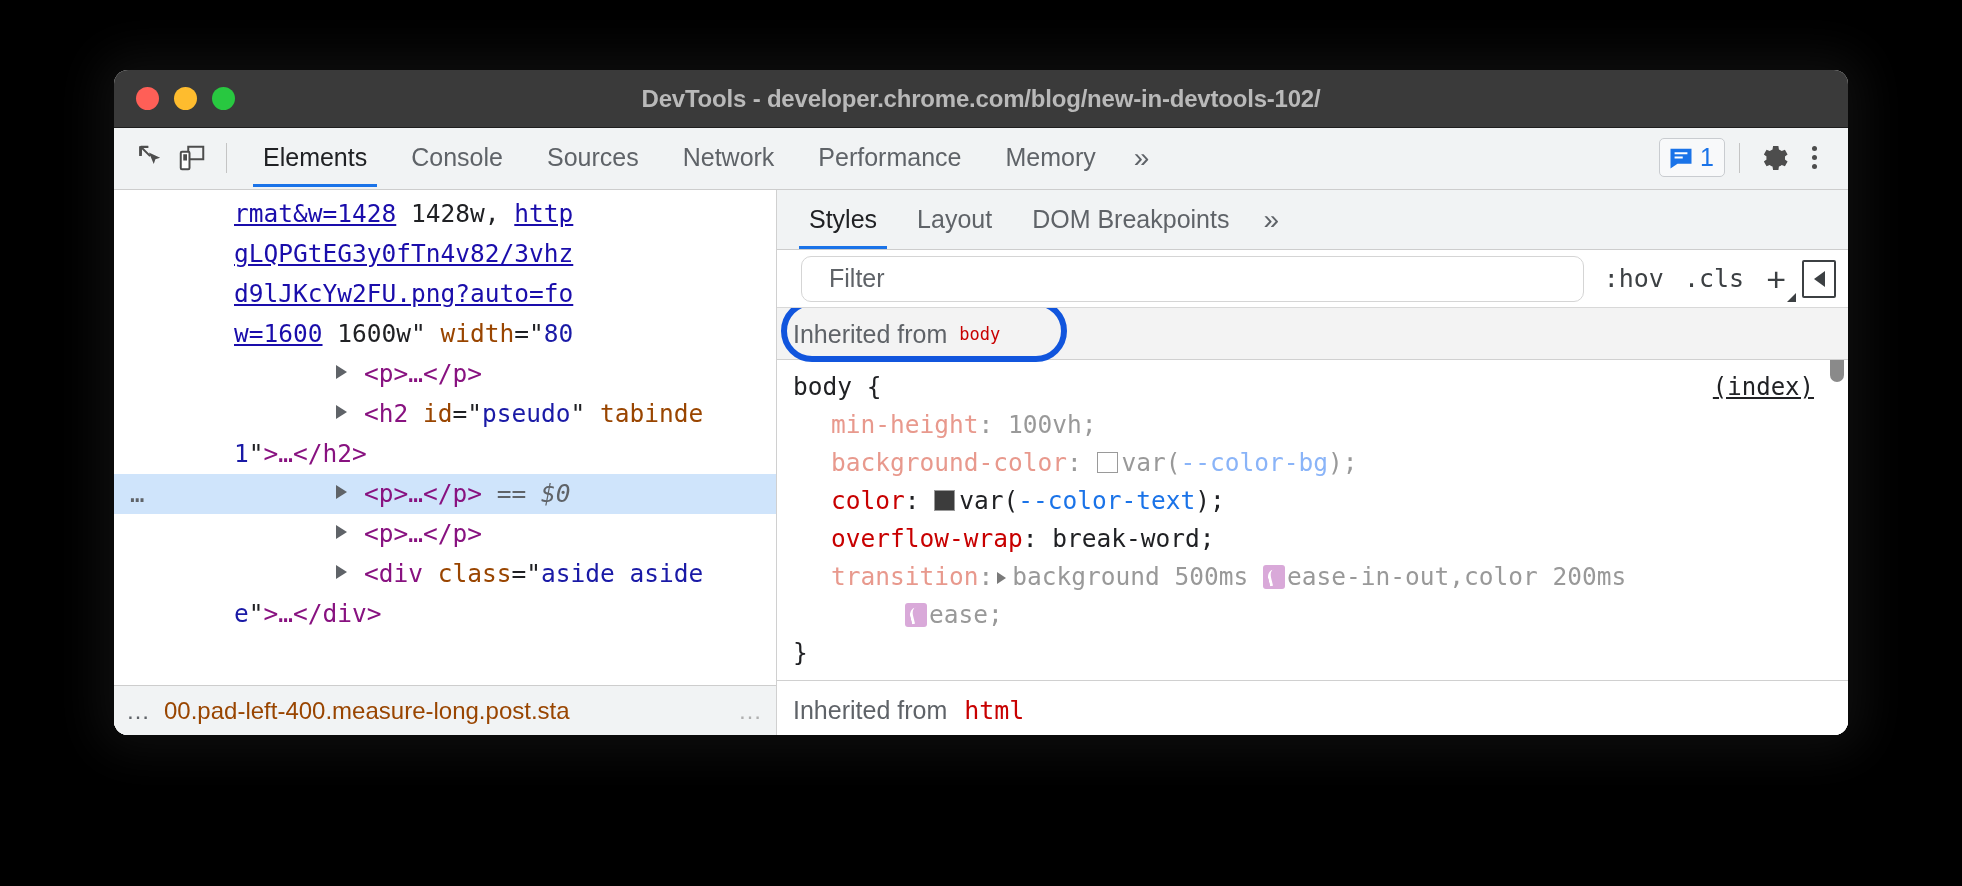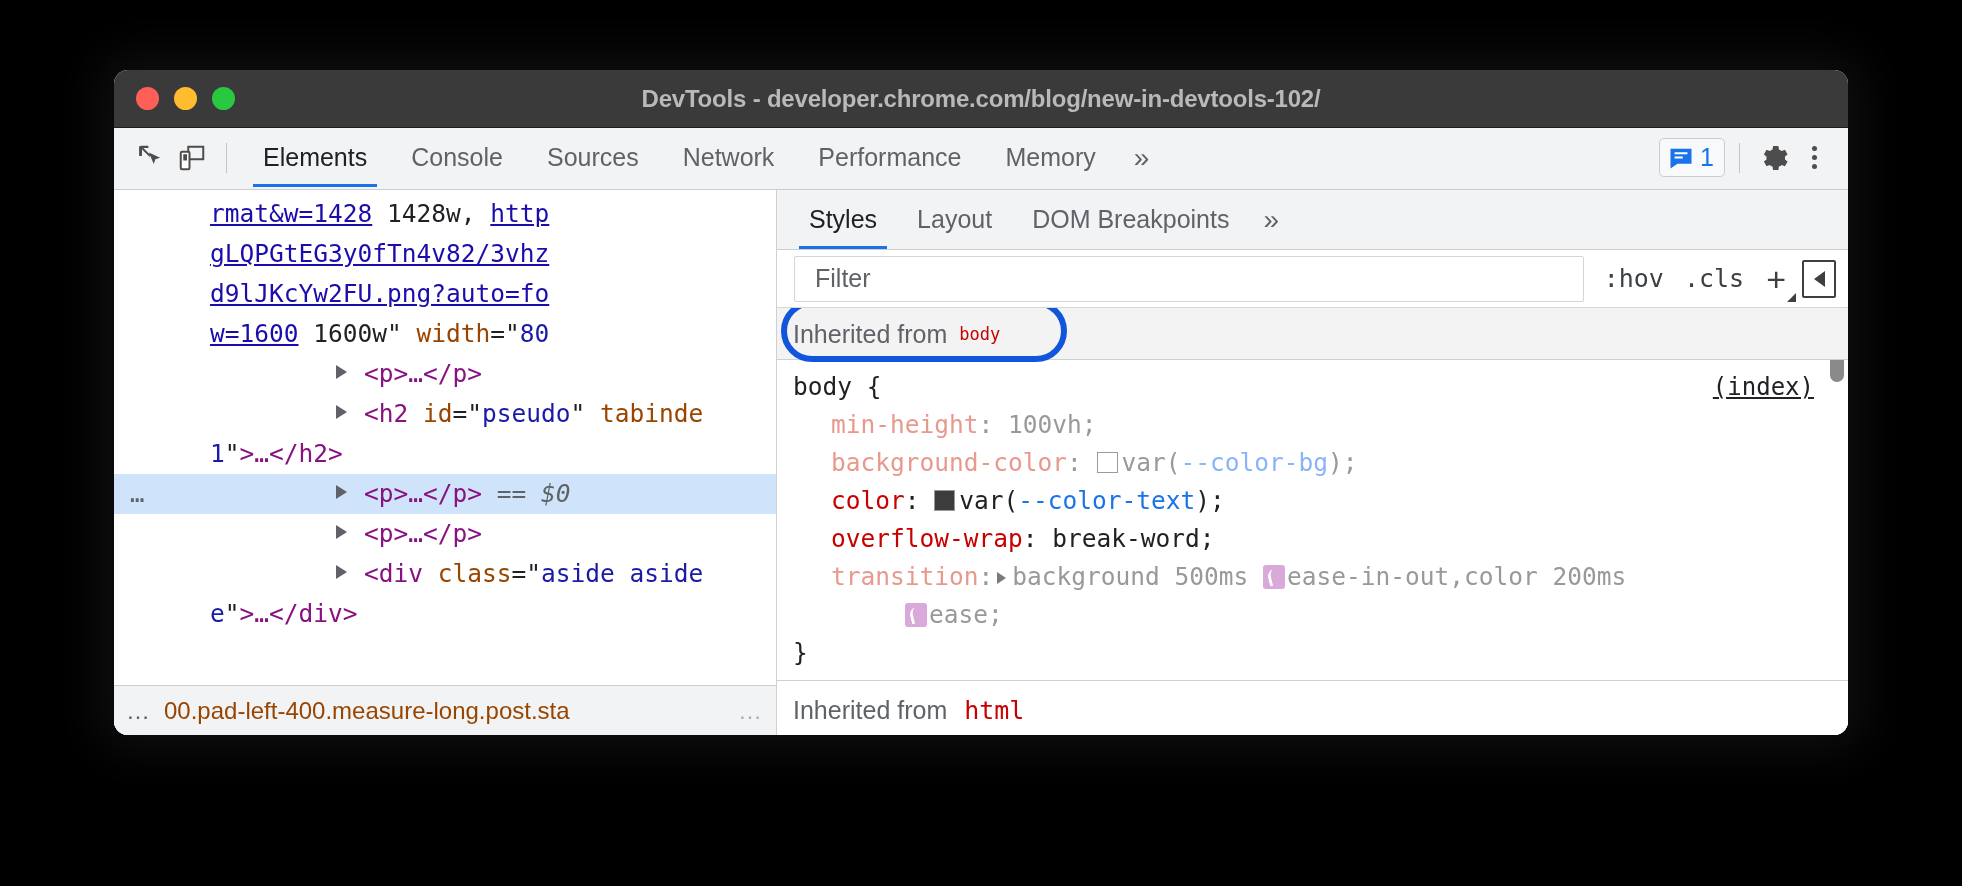--- a/index.html
+++ b/index.html
@@ -152,21 +152,21 @@
     color: #202124;
     position: relative;
   }
   .dom-row {
     position: relative;
     white-space: nowrap;
     padding-left: 250px;
     box-sizing: border-box;
     min-height: 40px;
   }
-  .dom-row.cont { padding-left: 96px; }
+  .dom-row.cont { padding-left: 120px; }
   .dom-row.sel { background: #cfe4fb; }
   .dom-row .arrow {
     position: absolute;
     left: 222px;
     top: 11px;
     width: 0; height: 0;
     border-left: 11px solid #5f6368;
     border-top: 7px solid transparent;
     border-bottom: 7px solid transparent;
   }
@@ -257,27 +257,27 @@
     display: flex;
     align-items: center;
     background: #ffffff;
     border-bottom: 1px solid #d8d8d8;
     padding: 0 0 0 0;
     box-sizing: border-box;
   }
   .filter-input {
     flex: 1 1 auto;
     height: 46px;
-    margin: 0 10px 0 17px;
+    margin: 0 10px 0 24px;
     border: 1px solid #d5d5d5;
-    border-radius: 2px;
+    border-radius: 10px;
     background: #fff;
     display: flex;
     align-items: center;
-    padding-left: 20px;
+    padding-left: 27px;
     box-sizing: border-box;
     color: #5f6368;
     font-size: 25px;
     font-family: "Liberation Sans", sans-serif;
     min-width: 0;
   }
   .f-btn {
     font-family: "DejaVu Sans Mono", monospace;
     font-size: 25px;
     color: #3c4043;

